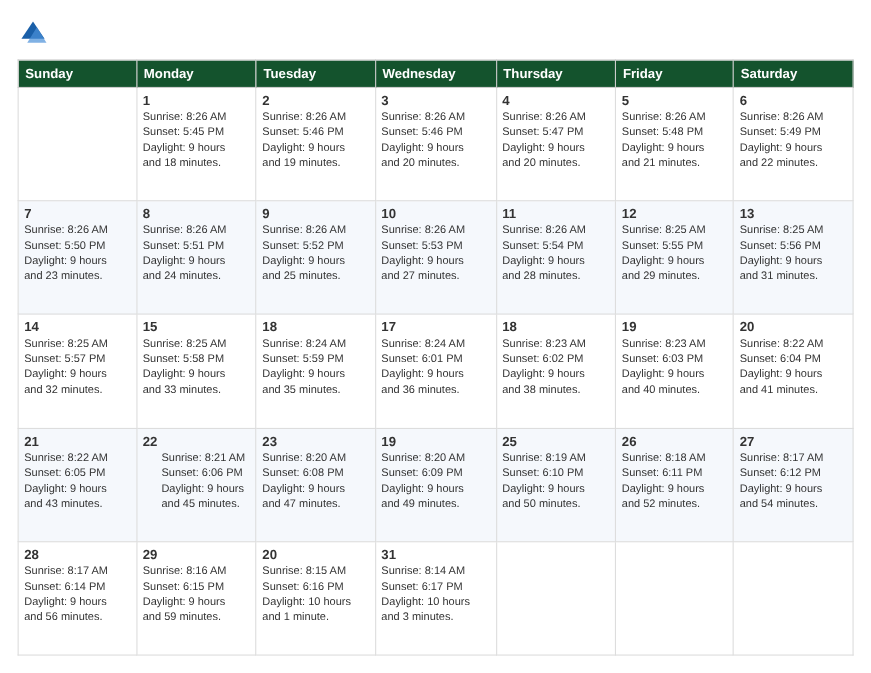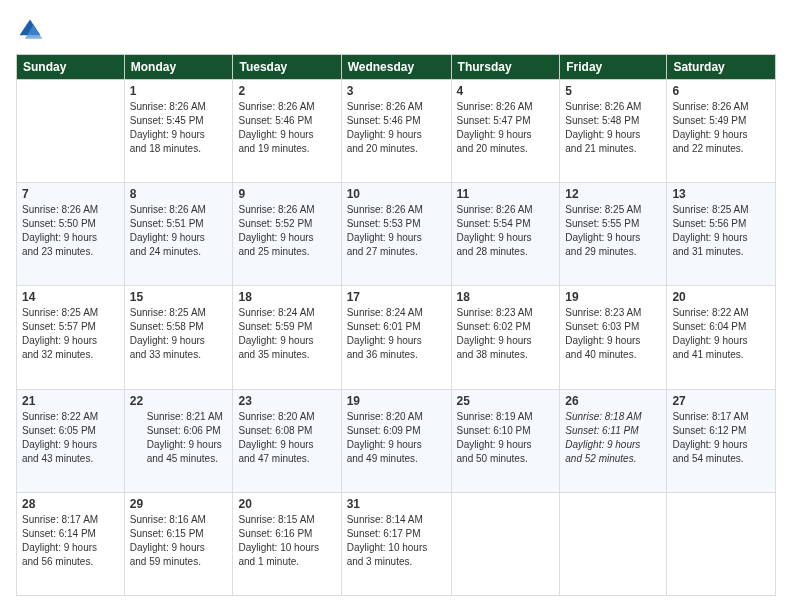--- a/index.html
+++ b/index.html
@@ -306,21 +306,21 @@
           </td>
           <td>
             <span class="day-number">25</span>
             <div class="day-info" style="white-space: pre-line;">Sunrise: 8:19 AM
 Sunset: 6:10 PM
 Daylight: 9 hours
 and 50 minutes.</div>
           </td>
           <td>
             <span class="day-number">26</span>
-            <div class="day-info" style="white-space: pre-line; font-style: italic;">Sunrise: 8:18 AM
+            <div class="day-info" style="white-space: pre-line;">Sunrise: 8:18 AM
 Sunset: 6:11 PM
 Daylight: 9 hours
 and 52 minutes.</div>
           </td>
           <td>
             <span class="day-number">27</span>
             <div class="day-info" style="white-space: pre-line;">Sunrise: 8:17 AM
 Sunset: 6:12 PM
 Daylight: 9 hours
 and 54 minutes.</div>

